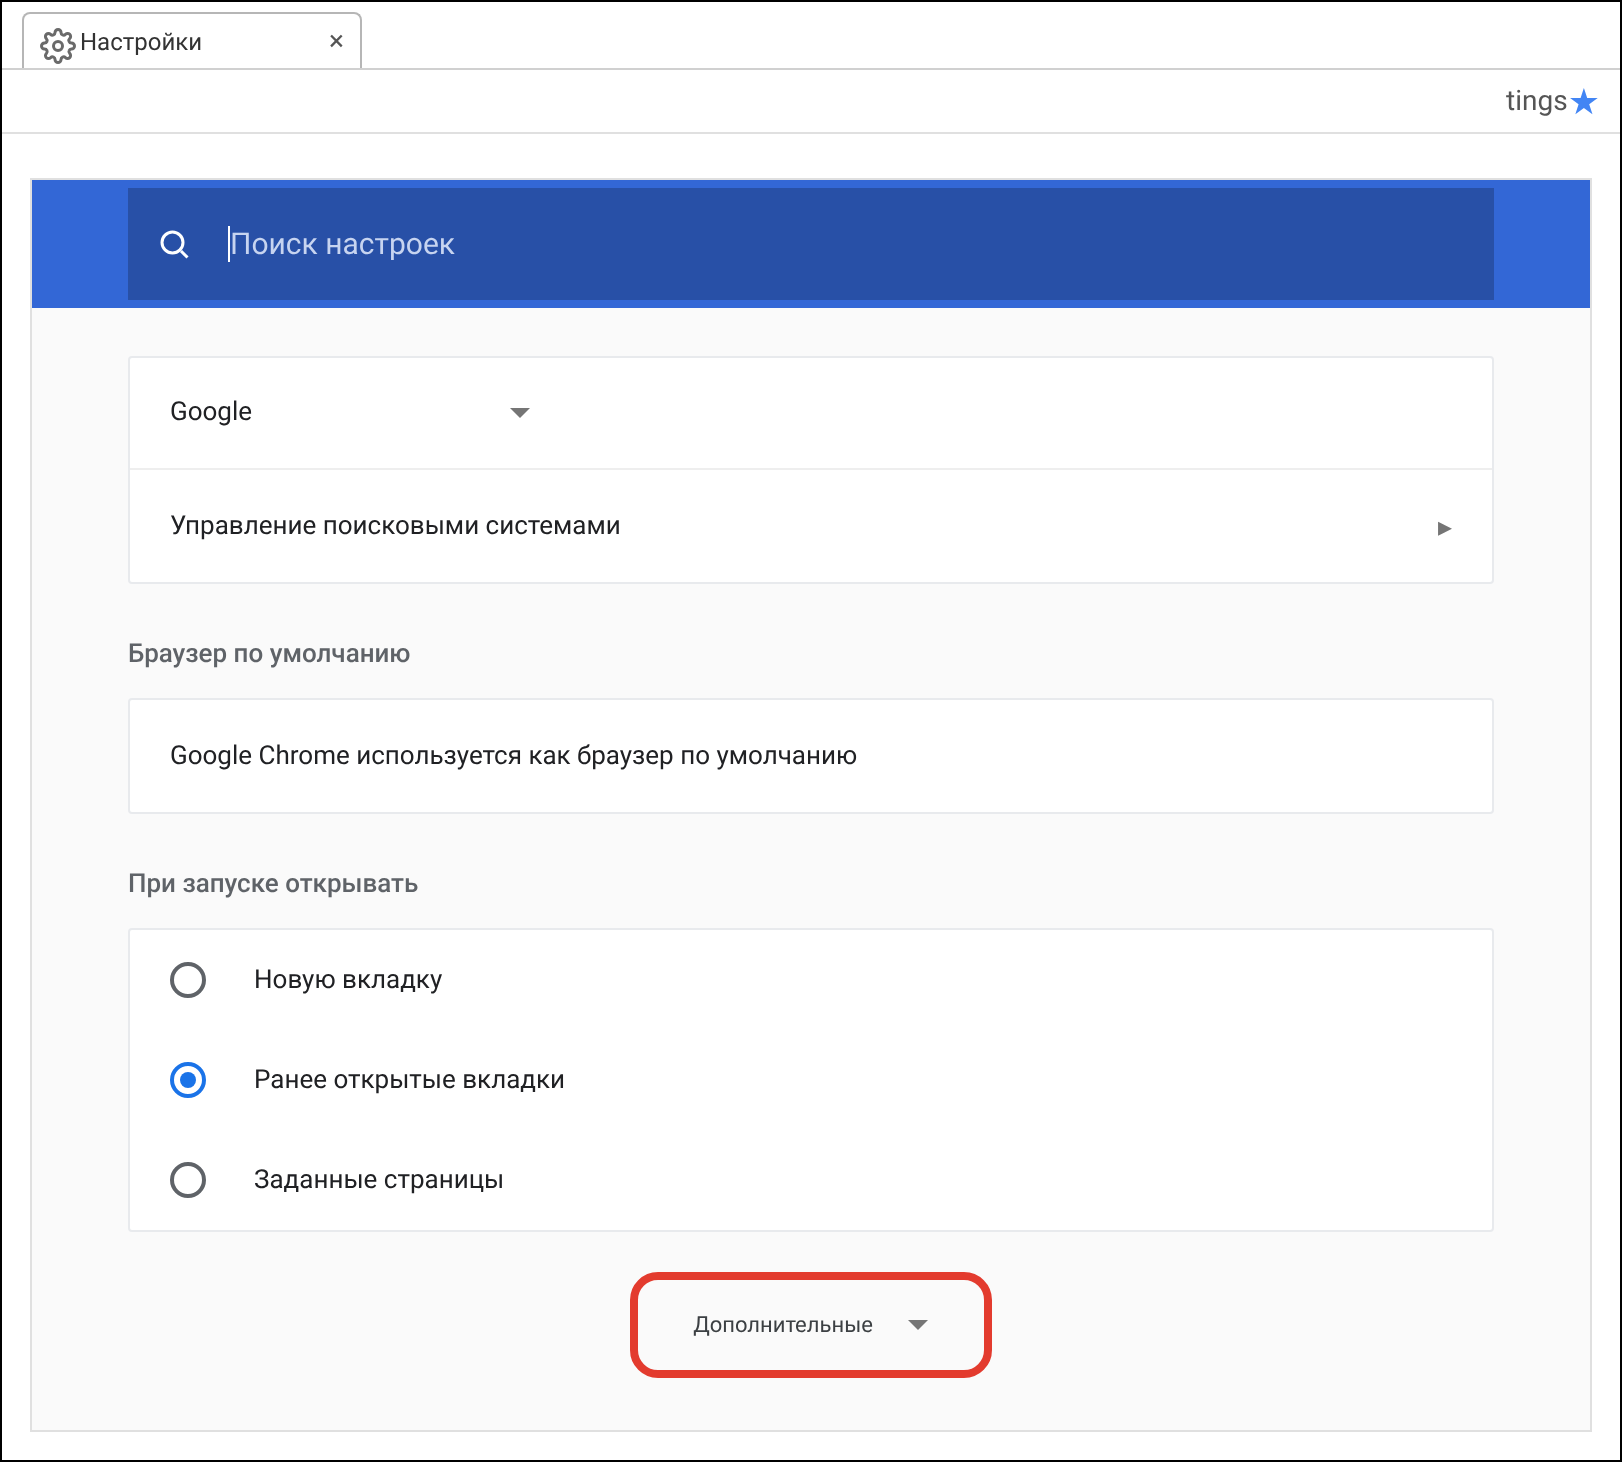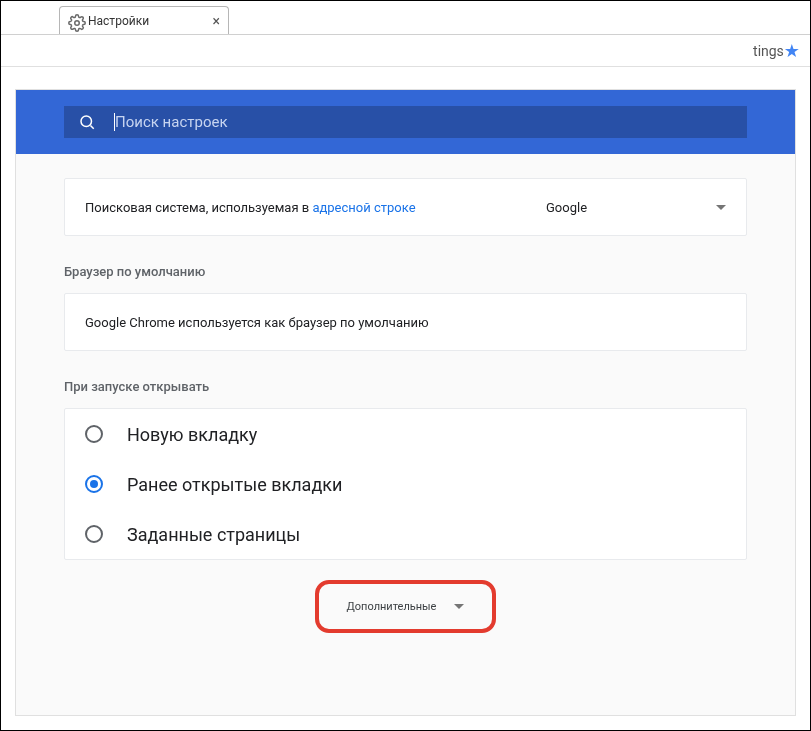--- a/index.html
+++ b/index.html
@@ -27,21 +27,20 @@
     height: 28px;
     border: 1px solid #b6b6b6;
     border-bottom: none;
     border-radius: 4px 4px 0 0;
     padding: 0 8px;
     background: #fff;
     font-size: 12px;
     color: #333;
     min-width: 170px;
     position: relative;
-    margin-left: 48px;
   }
   .tab .gear {
     width: 14px; height: 14px; margin-right: 6px;
     color: #6a6a6a;
   }
   .tab .close {
     position: absolute;
     right: 8px;
     color: #555;
     font-size: 14px;
@@ -73,21 +72,21 @@
   
   .search-header {
     background: #3367d6;
     height: 64px;
     display: flex;
     align-items: center;
     padding: 0 48px;
   }
   .search-box {
     background: #2850a7;
-    height: 32px;
+    height: 56px;
     flex: 1;
     display: flex;
     align-items: center;
     padding: 0 14px;
     color: #c7d4f0;
     font-size: 15px;
   }
   .search-box .icon {
     margin-right: 18px;
     color: #fff;
@@ -146,21 +145,21 @@
   .row .chevron {
     color: #757575;
     font-size: 14px;
   }
   
   .radio-row {
     display: flex;
     align-items: center;
     min-height: 50px;
     padding: 0 20px;
-    font-size: 18px;
+    font-size: 13px;
     color: #202124;
   }
   .radio {
     width: 18px; height: 18px;
     border: 2px solid #5f6368;
     border-radius: 50%;
     margin-right: 24px;
     display: inline-flex;
     align-items: center;
     justify-content: center;
@@ -237,27 +236,28 @@
       </span>
       <span class="cursor"></span>
       <span>Поиск настроек</span>
     </div>
   </div>
 
   <div class="settings-body">
 
     <div class="card">
       <div class="row">
-        <div class="label">
-          <span>Поисковая система, используемая в </span><span class="link">адресной строке</span>
-        </div>
         <div class="dropdown">
           <span>Google</span>
           <span class="arrow-down"></span>
         </div>
+      </div>
+      <div class="row">
+        <div class="label">Управление поисковыми системами</div>
+        <span class="chevron">▸</span>
       </div>
     </div>
 
     <div class="section-title">Браузер по умолчанию</div>
     <div class="card">
       <div class="row">
         <div class="label">Google Chrome используется как браузер по умолчанию</div>
       </div>
     </div>
 

